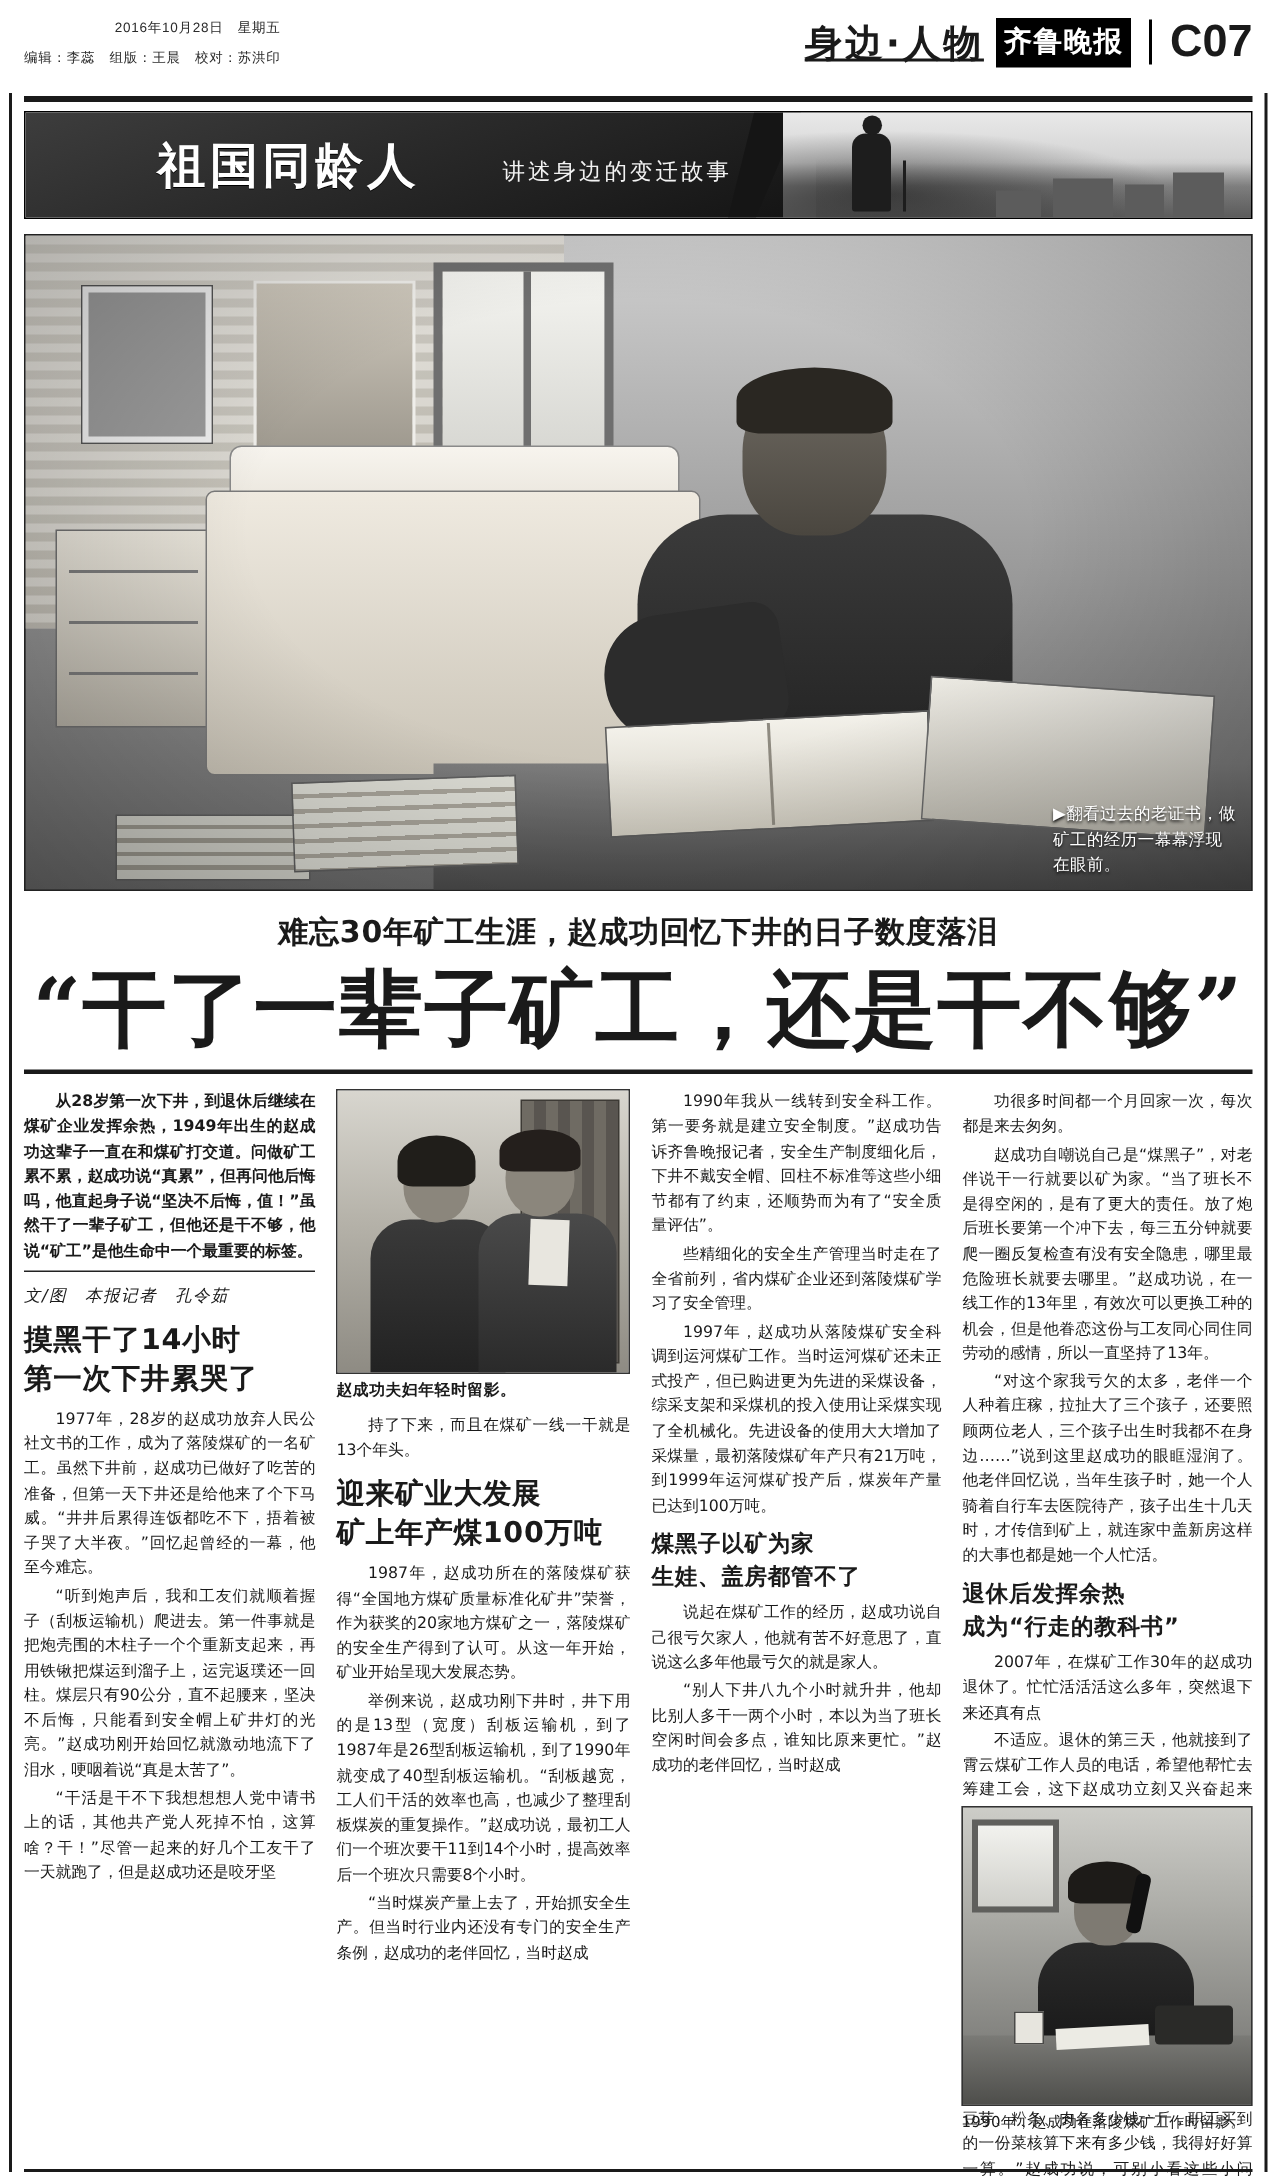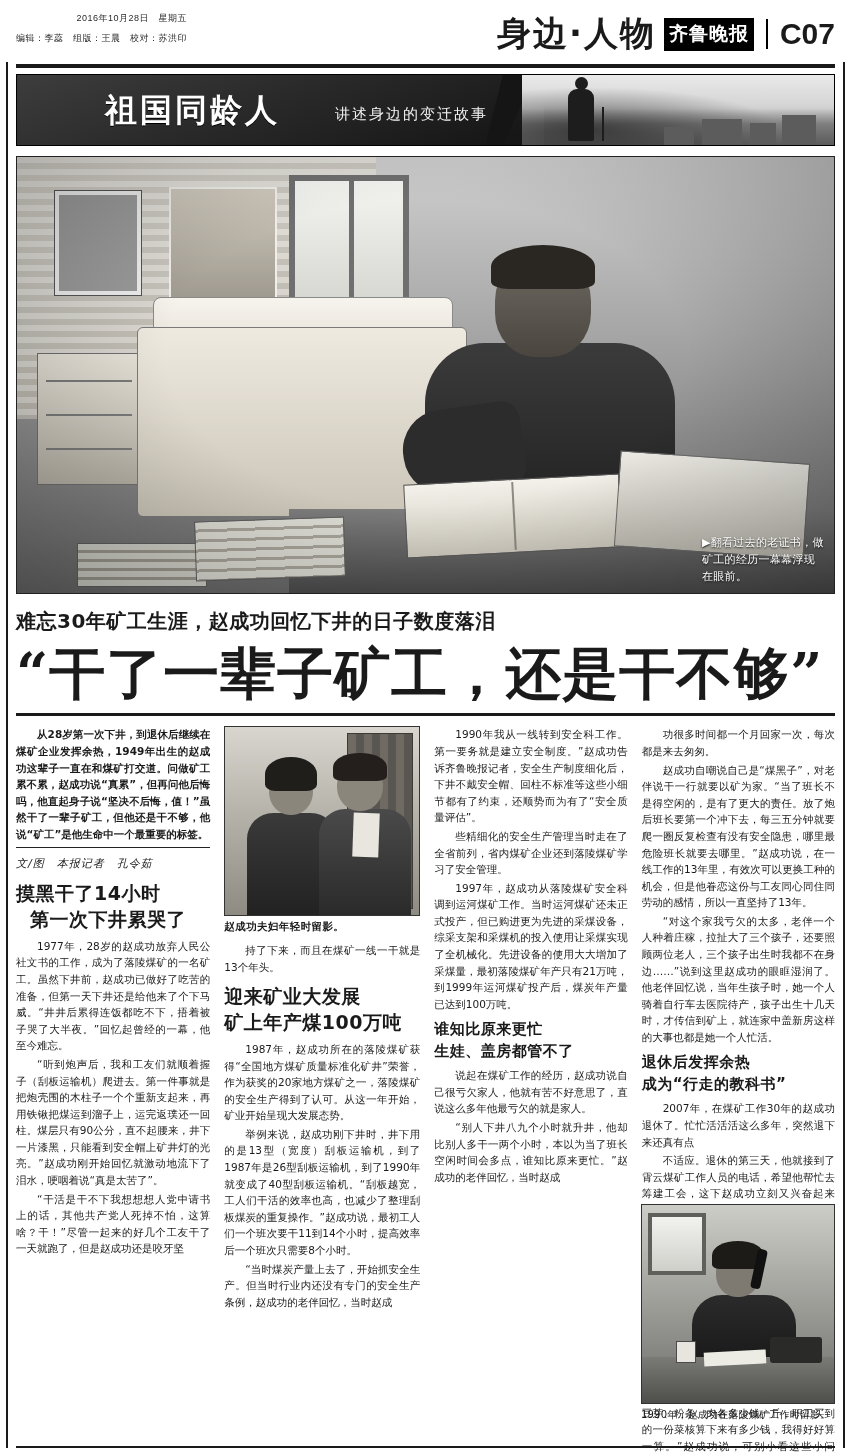--- a/index.html
+++ b/index.html
@@ -25,22 +25,23 @@
   }
   .mh-left {
     font-size:9px; line-height:1.5; color:#2b2b2b;
     text-align:right; margin-right:14px; padding-top:4px;
     font-family:"Liberation Sans", sans-serif;
   }
   .mh-date { letter-spacing:0.5px; margin-bottom:6px; }
   .mh-credits { letter-spacing:0.5px; }
   .mh-right { display:flex; align-items:center; gap:8px; padding-top:3px; }
   .mh-section {
-    font-size:34px; font-weight:bold; letter-spacing:2px;
-    font-family:"DejaVu Sans", sans-serif;
+    font-size:25px; font-weight:bold; letter-spacing:2px;
+    font-family:"DejaVu Sans", sans-serif;
+    text-decoration:underline;
   }
   .mh-logo {
     background:#000; color:#fff; font-size:19px; font-weight:bold;
     padding:3px 5px 4px 5px; letter-spacing:1px;
     font-family:"DejaVu Serif", serif;
   }
   .mh-divider { width:2px; height:30px; background:#000; margin:0 4px; }
   .mh-page {
     font-size:30px; font-weight:bold; letter-spacing:0;
     font-family:"Liberation Sans", sans-serif;
@@ -210,21 +211,21 @@
   .lp-caption {
     position:absolute; right:8px; bottom:8px;
     width:124px;
     color:#fff; font-size:11px; line-height:1.55;
     letter-spacing:0.3px;
     font-family:"DejaVu Sans", sans-serif;
     text-shadow:0 1px 2px rgba(0,0,0,.9);
   }
 
   
-  .headline-wrap { margin:14px 16px 0 16px; }
+  .headline-wrap { margin:14px 16px 0 16px;text-align:center; }
   .kicker {
     font-size:20px; font-weight:bold; letter-spacing:0.5px;
     font-family:"DejaVu Sans", sans-serif;
     margin-bottom:8px;
   }
   .headline {
     font-size:56px; font-weight:bold; letter-spacing:1px; line-height:1.08;
     font-family:"DejaVu Serif", serif;
     margin-bottom:2px;
     white-space:nowrap;
@@ -436,23 +437,23 @@
   </div>
   <div class="rule-head"></div>
 
   <div class="body-area">
 
     <div class="col c1">
       <p class="para" style="font-weight:bold;">从28岁第一次下井，到退休后继续在煤矿企业发挥余热，1949年出生的赵成功这辈子一直在和煤矿打交道。问做矿工累不累，赵成功说“真累”，但再问他后悔吗，他直起身子说“坚决不后悔，值！”虽然干了一辈子矿工，但他还是干不够，他说“矿工”是他生命中一个最重要的标签。</p>
       <div class="byline-rule"></div>
       <div class="byline">文/图　本报记者　孔令茹</div>
       <h3 class="sub">摸黑干了14小时</h3>
-      <h3 class="sub" style="margin-top:-4px;margin-left:14px;">第一次下井累哭了</h3>
+      <h3 class="sub" style="margin-top:-4px;">第一次下井累哭了</h3>
       <p class="para">1977年，28岁的赵成功放弃人民公社文书的工作，成为了落陵煤矿的一名矿工。虽然下井前，赵成功已做好了吃苦的准备，但第一天下井还是给他来了个下马威。“井井后累得连饭都吃不下，捂着被子哭了大半夜。”回忆起曾经的一幕，他至今难忘。</p>
-      <p class="para">“听到炮声后，我和工友们就顺着握子（刮板运输机）爬进去。第一件事就是把炮壳围的木柱子一个个重新支起来，再用铁锹把煤运到溜子上，运完返璞还一回柱。煤层只有90公分，直不起腰来，井下一片漆黑，只能看到安全帽上矿井灯的光亮。”赵成功刚开始回忆就激动地流下了泪水，哽咽着说“真是太苦了”。</p>
+      <p class="para">“听到炮声后，我和工友们就顺着握子（刮板运输机）爬进去。第一件事就是把炮壳围的木柱子一个个重新支起来，再用铁锹把煤运到溜子上，运完返璞还一回柱。煤层只有90公分，直不起腰来，坚决不后悔，只能看到安全帽上矿井灯的光亮。”赵成功刚开始回忆就激动地流下了泪水，哽咽着说“真是太苦了”。</p>
       <p class="para">“干活是干不下我想想想人党中请书上的话，其他共产党人死掉不怕，这算啥？干！”尽管一起来的好几个工友干了一天就跑了，但是赵成功还是咬牙坚</p>
     </div>
 
     <div class="col c2">
       <div class="photo-couple">
         <div class="pc-wall"></div>
         <div class="pc-door"></div>
         <div class="pc-woman-body"></div>
         <div class="pc-woman-head"></div>
         <div class="pc-woman-hair"></div>
@@ -467,21 +468,21 @@
       <h3 class="sub" style="margin-top:-4px;">矿上年产煤100万吨</h3>
       <p class="para">1987年，赵成功所在的落陵煤矿获得“全国地方煤矿质量标准化矿井”荣誉，作为获奖的20家地方煤矿之一，落陵煤矿的安全生产得到了认可。从这一年开始，矿业开始呈现大发展态势。</p>
       <p class="para">举例来说，赵成功刚下井时，井下用的是13型（宽度）刮板运输机，到了1987年是26型刮板运输机，到了1990年就变成了40型刮板运输机。“刮板越宽，工人们干活的效率也高，也减少了整理刮板煤炭的重复操作。”赵成功说，最初工人们一个班次要干11到14个小时，提高效率后一个班次只需要8个小时。</p>
       <p class="para">“当时煤炭产量上去了，开始抓安全生产。但当时行业内还没有专门的安全生产条例，赵成功的老伴回忆，当时赵成</p>
     </div>
 
     <div class="col c3">
       <p class="para">1990年我从一线转到安全科工作。第一要务就是建立安全制度。”赵成功告诉齐鲁晚报记者，安全生产制度细化后，下井不戴安全帽、回柱不标准等这些小细节都有了约束，还顺势而为有了“安全质量评估”。</p>
       <p class="para">些精细化的安全生产管理当时走在了全省前列，省内煤矿企业还到落陵煤矿学习了安全管理。</p>
       <p class="para">1997年，赵成功从落陵煤矿安全科调到运河煤矿工作。当时运河煤矿还未正式投产，但已购进更为先进的采煤设备，综采支架和采煤机的投入使用让采煤实现了全机械化。先进设备的使用大大增加了采煤量，最初落陵煤矿年产只有21万吨，到1999年运河煤矿投产后，煤炭年产量已达到100万吨。</p>
-      <h3 class="sub sm">谁知比原来更忙</h3>
+      <h3 class="sub sm">煤黑子以矿为家</h3>
       <h3 class="sub sm" style="margin-top:-4px;">生娃、盖房都管不了</h3>
       <p class="para">说起在煤矿工作的经历，赵成功说自己很亏欠家人，他就有苦不好意思了，直说这么多年他最亏欠的就是家人。</p>
       <p class="para">“别人下井八九个小时就升井，他却比别人多干一两个小时，本以为当了班长空闲时间会多点，谁知比原来更忙。”赵成功的老伴回忆，当时赵成</p>
     </div>
 
     <div class="col c4">
       <p class="para">功很多时间都一个月回家一次，每次都是来去匆匆。</p>
       <p class="para">赵成功自嘲说自己是“煤黑子”，对老伴说干一行就要以矿为家。“当了班长不是得空闲的，是有了更大的责任。放了炮后班长要第一个冲下去，每三五分钟就要爬一圈反复检查有没有安全隐患，哪里最危险班长就要去哪里。”赵成功说，在一线工作的13年里，有效次可以更换工种的机会，但是他眷恋这份与工友同心同住同劳动的感情，所以一直坚持了13年。</p>
       <p class="para">“对这个家我亏欠的太多，老伴一个人种着庄稼，拉扯大了三个孩子，还要照顾两位老人，三个孩子出生时我都不在身边……”说到这里赵成功的眼眶湿润了。他老伴回忆说，当年生孩子时，她一个人骑着自行车去医院待产，孩子出生十几天时，才传信到矿上，就连家中盖新房这样的大事也都是她一个人忙活。</p>
       <h3 class="sub sm">退休后发挥余热</h3>

